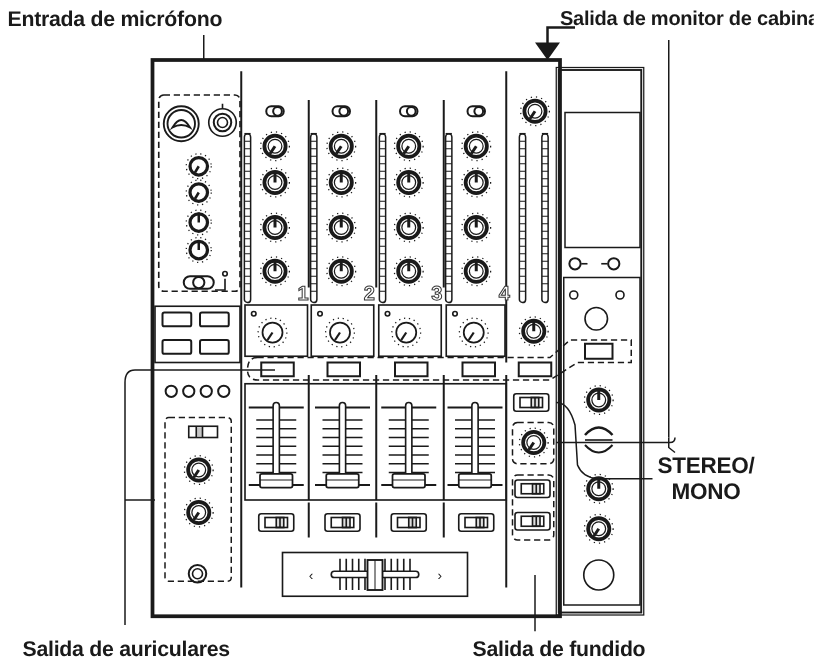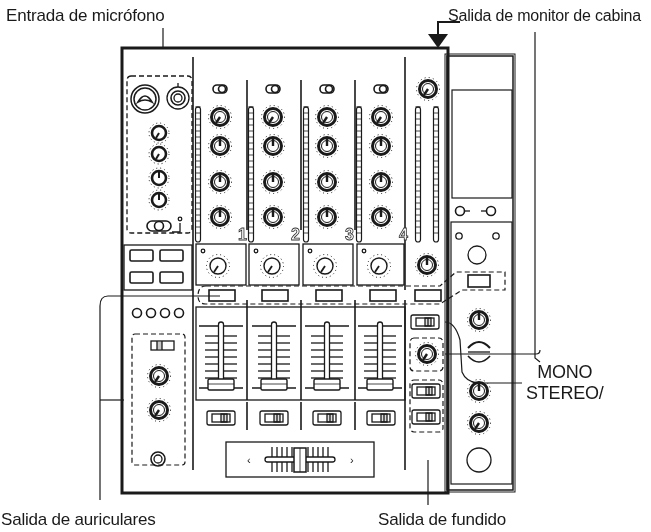--- a/index.html
+++ b/index.html
@@ -1,36 +1,36 @@
 <!DOCTYPE html>
 <html><head>
 <meta charset="utf-8">
 <style>
   html, body { margin:0; padding:0; background:#ffffff; }
   body { width:651px; height:532px; position:relative; overflow:hidden;
          font-family:"Liberation Sans", sans-serif; color:#1a1a1a; }
-  .label { position:absolute; font-weight:normal; font-size:17px; line-height:20px;
+  .label { position:absolute; font-weight:bold; font-size:17px; line-height:20px;
            white-space:nowrap; letter-spacing:-0.2px; }
   #lbl-mic { left:6px; top:6px; }
   #lbl-booth { left:448px; top:6px; font-size:16px; }
   #lbl-stereo { left:526px; top:362px; font-size:18px; text-align:center; line-height:21px; }
-  #lbl-phones { left:1px; top:510px; }
+  #lbl-phones { left:18px; top:510px; }
   #lbl-curve { left:378px; top:510px; }
   svg#mixer { position:absolute; left:0; top:0; }
   .num { font-family:"Liberation Sans", sans-serif; font-weight:bold; font-size:16px;
          fill:#ffffff; stroke:#333; stroke-width:0.8; }
 </style>
 </head>
 <body>
 
 <div class="label" id="lbl-mic">Entrada de micrófono</div>
 <div class="label" id="lbl-booth">Salida de monitor de cabina</div>
 <div class="label" id="lbl-stereo">
+  <div>STEREO/</div>
   <div>MONO</div>
-  <div>STEREO/</div>
 </div>
 <div class="label" id="lbl-phones">Salida de auriculares</div>
 <div class="label" id="lbl-curve">Salida de fundido</div>
 
 <svg id="mixer" width="651" height="532" viewBox="0 0 651 532" fill="none" stroke="#1a1a1a" stroke-width="1.3">
   <defs>
     <g id="knob">
       <circle r="8.5" stroke-width="3"></circle>
       <circle r="5.5" stroke-width="1"></circle>
       <line x1="0" y1="0" x2="0" y2="-9" stroke-width="2.4"></line>

